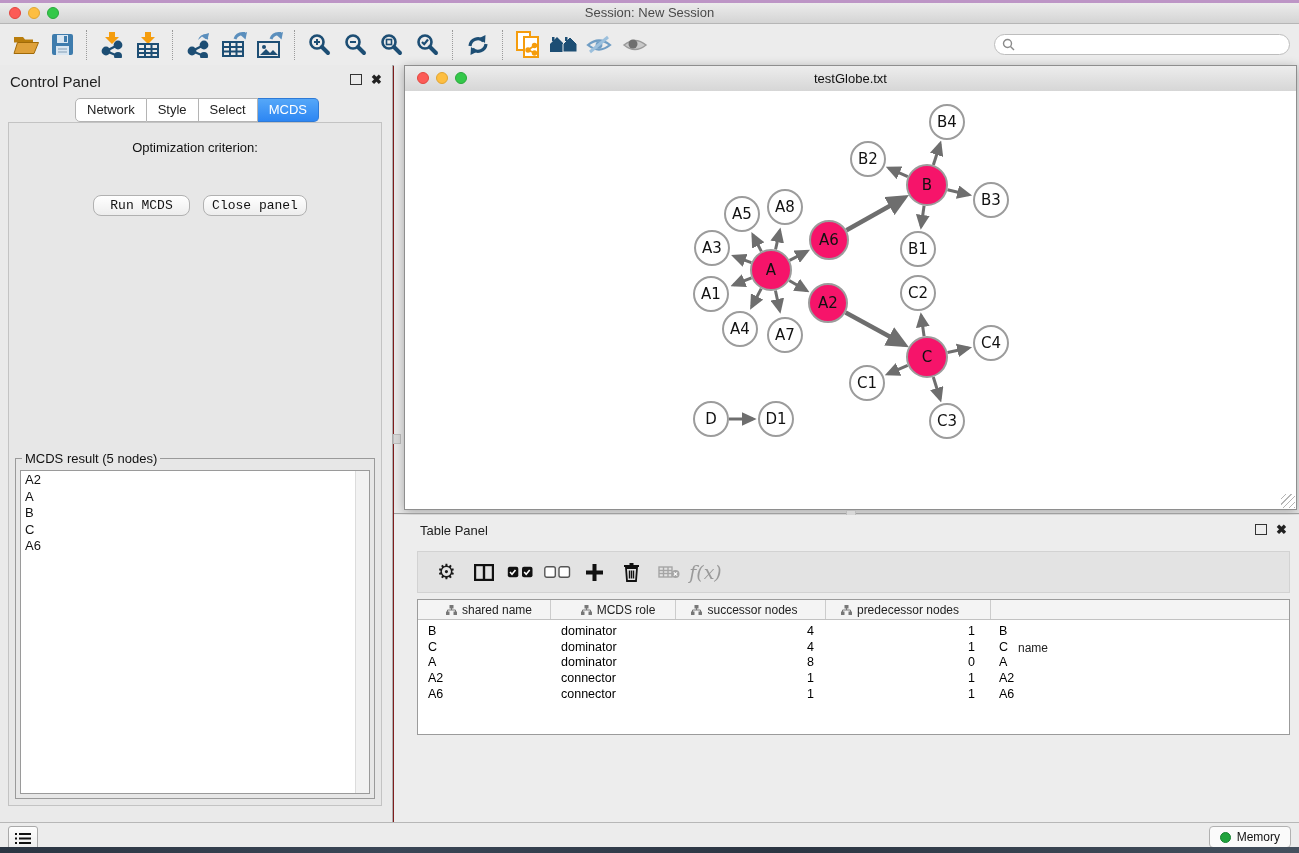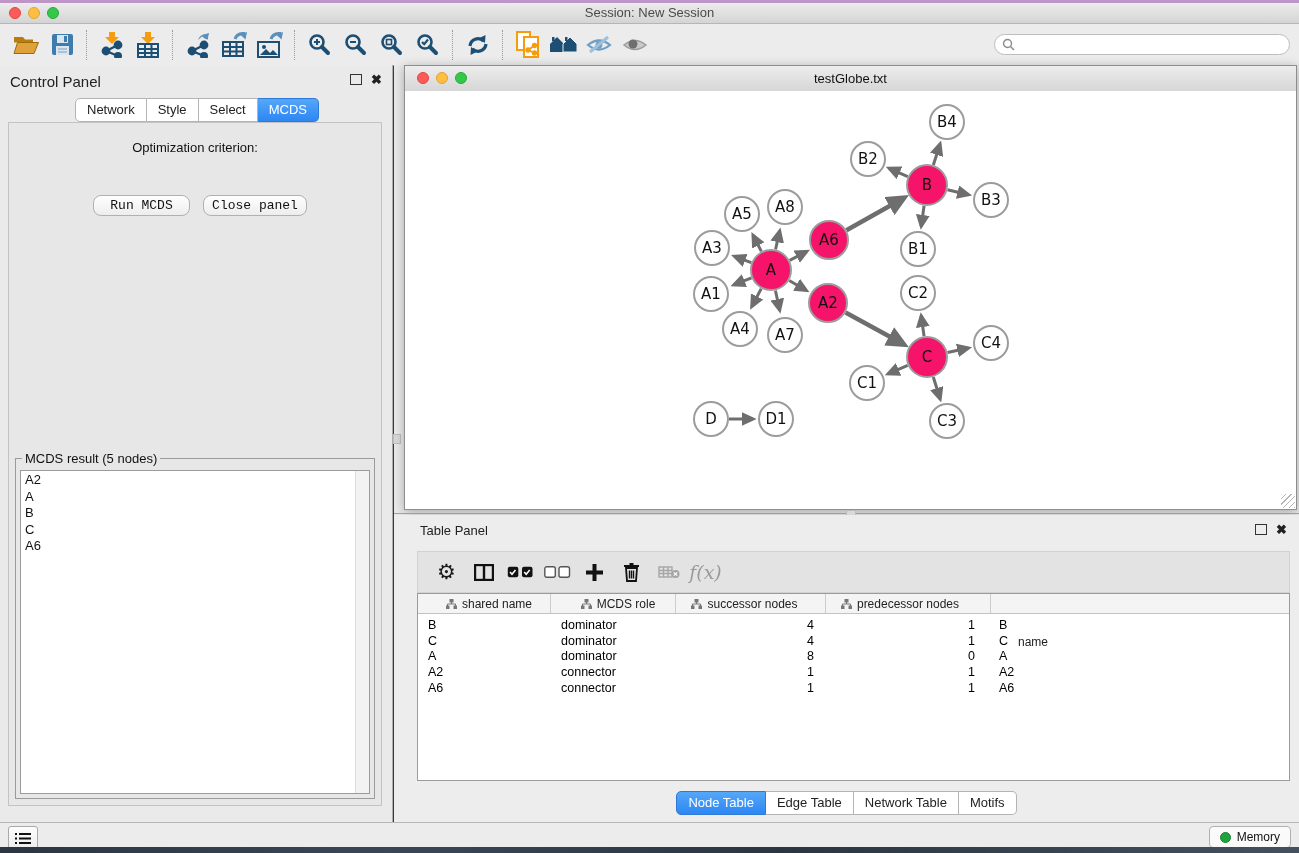--- a/index.html
+++ b/index.html
@@ -75,21 +75,21 @@
     background:repeating-linear-gradient(135deg,transparent 0 3px,#b5b5b5 3px 4px);}
   .split-h{position:absolute;left:0;right:0;top:448px;height:1px;background:#9f9f9f;}
   .handle-h{position:absolute;left:452px;top:445px;width:10px;height:7px;background:#d8d8d8;border:1px solid #bdbdbd;box-sizing:border-box;}
   .handle-v{position:absolute;left:-1px;top:369px;width:8px;height:10px;background:#d8d8d8;border:1px solid #bdbdbd;box-sizing:border-box;}
   
   .table-panel{position:absolute;left:0;right:0;top:450px;bottom:0;background:#ededed;}
   .tp-toolbar{position:absolute;left:23px;width:873px;top:36px;height:42px;background:#e3e3e3;
     border:1px solid #d2d2d2;box-sizing:border-box;display:flex;align-items:center;padding-left:10px;}
   .tpi{width:37px;height:34px;display:flex;align-items:center;justify-content:center;}
   .fx{font-family:"DejaVu Serif",serif;font-style:italic;font-size:19px;color:#9a9a9a;}
-  .tp-table{position:absolute;left:23px;width:873px;top:78px;height:188px;background:#fff;
+  .tp-table{position:absolute;left:23px;width:873px;top:84px;height:136px;background:#fff;
     border:1px solid #9b9b9b;box-sizing:border-box;overflow:hidden;}
   .thead{display:flex;height:19px;border-bottom:1px solid #c2c2c2;background:#f4f4f4;}
   .th{display:flex;align-items:center;justify-content:center;gap:5px;font-size:12px;color:#222;
     border-right:1px solid #cccccc;box-sizing:border-box;position:relative;}
   .trow{display:flex;height:15.8px;align-items:center;}
   .td{font-size:12.5px;color:#000;box-sizing:border-box;white-space:nowrap;overflow:hidden;}
   .c0{width:133px;padding-left:10px;}
   .c1{width:125px;padding-left:10px;}
   .c2{width:150px;text-align:right;padding-right:12px;}
   .c3{width:165px;text-align:right;padding-right:16px;}
@@ -556,26 +556,20 @@
               <div class="trow">
                   <span class="td c0">A6</span>
                   <span class="td c1">connector</span>
                   <span class="td c2">1</span>
                   <span class="td c3">1</span>
                   <span class="td c4">A6</span>
                 </div>
             </div>
           </div>
 
-          <div class="tp-tabs">
-            <span class="seg first active">Node Table</span>
-            <span class="seg">Edge Table</span>
-            <span class="seg">Network Table</span>
-            <span class="seg last">Motifs</span>
-          </div>
         </div>
       </div>
     </div>
 
     <div class="statusbar">
       <div class="list-btn">
         <svg width="16" height="13">
             <g fill="#111">
               <rect x="0" y="1" width="2" height="2"></rect>
               <rect x="4" y="1" width="12" height="2"></rect>

